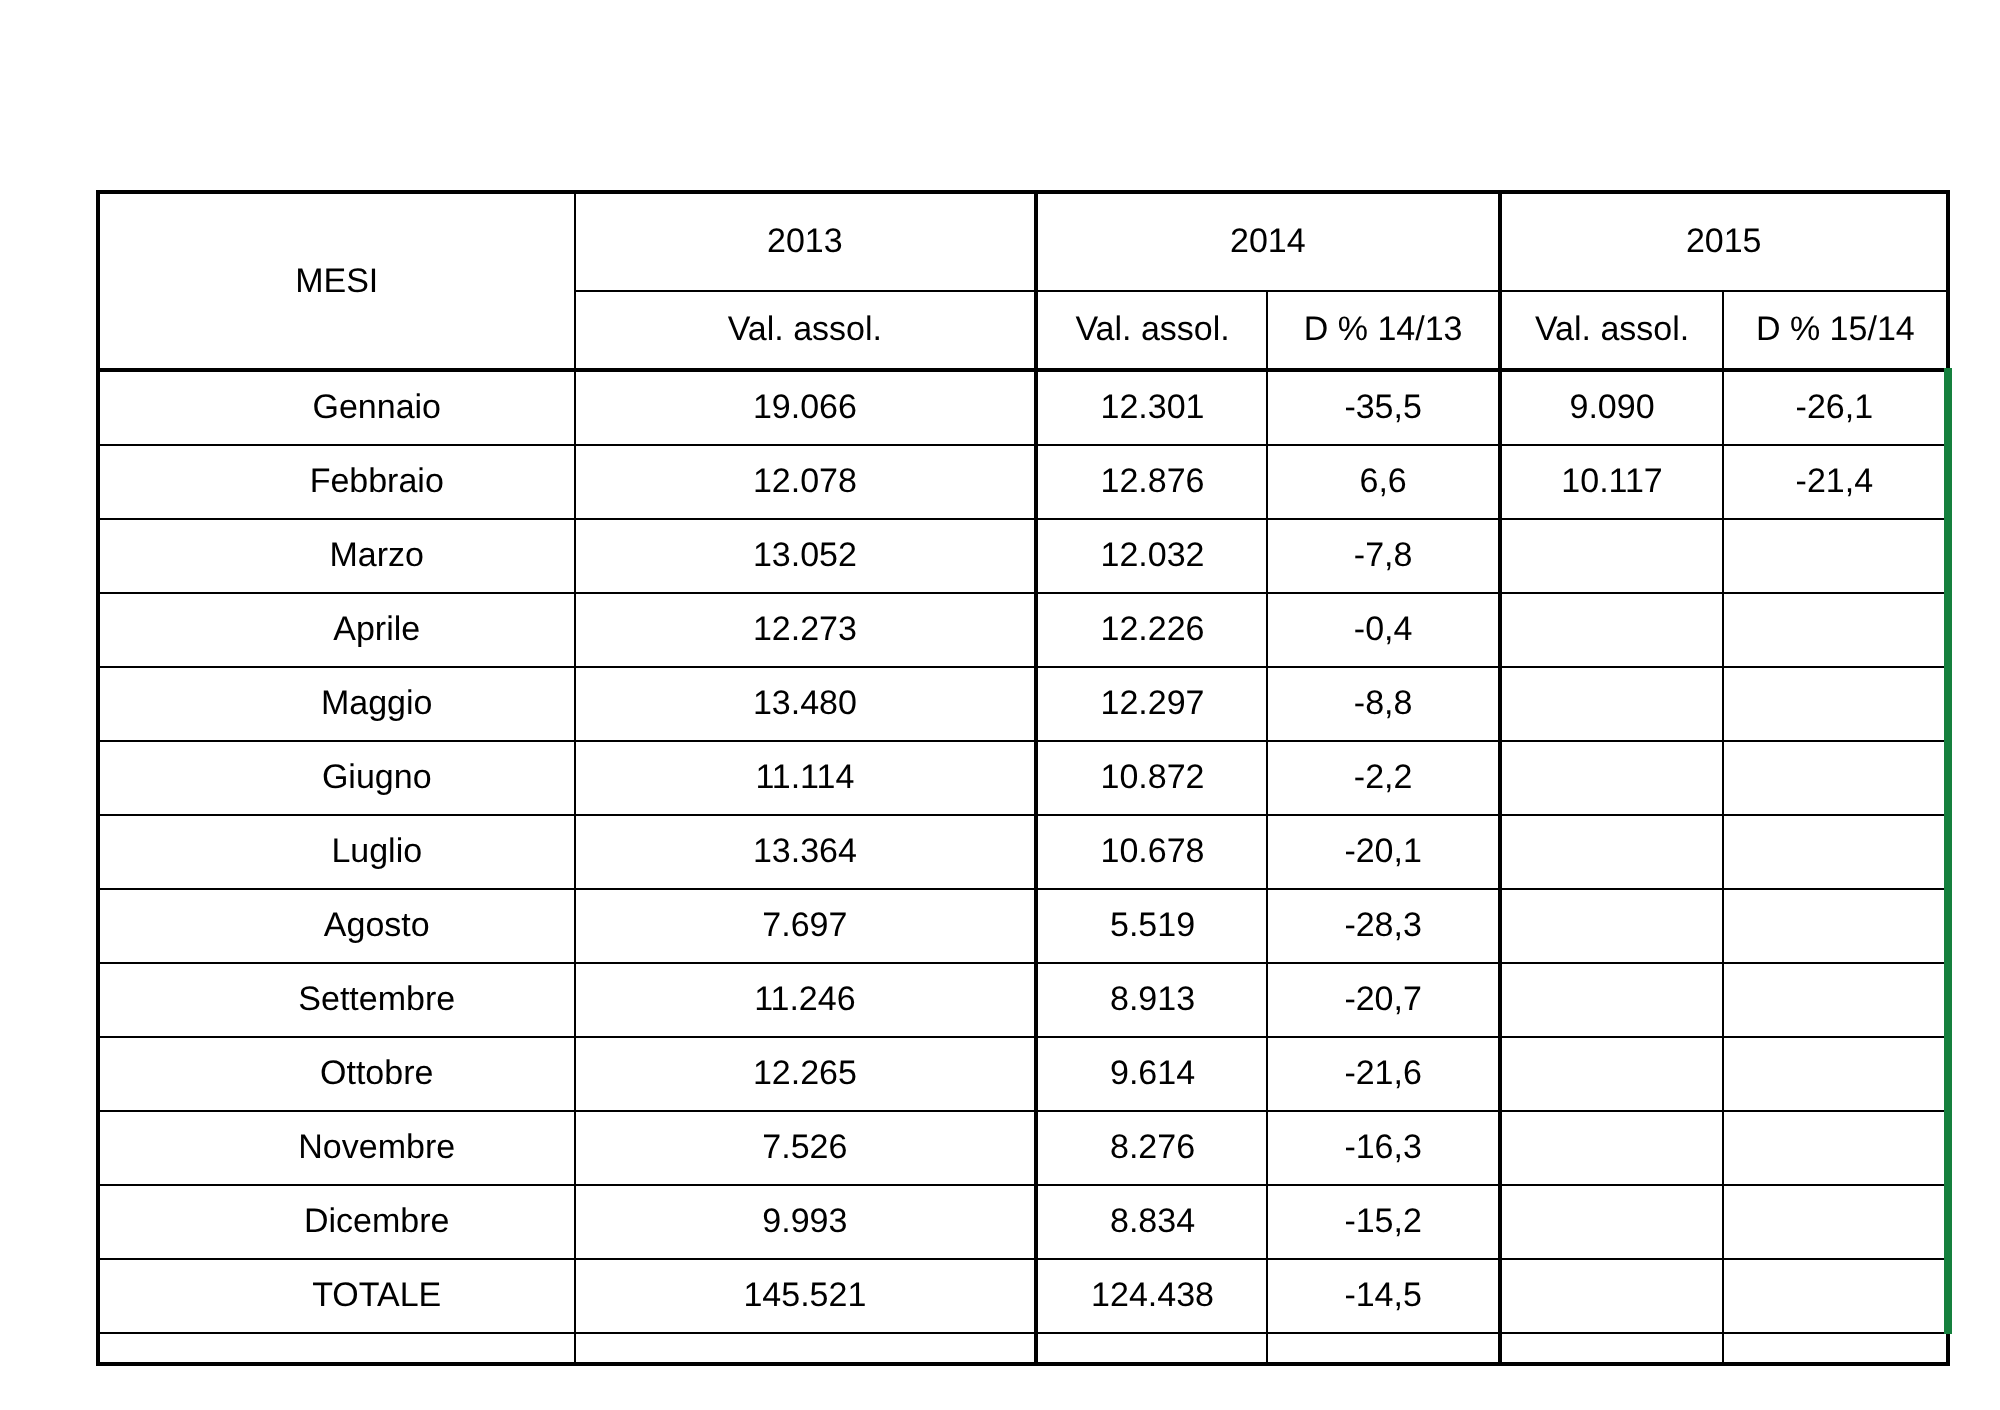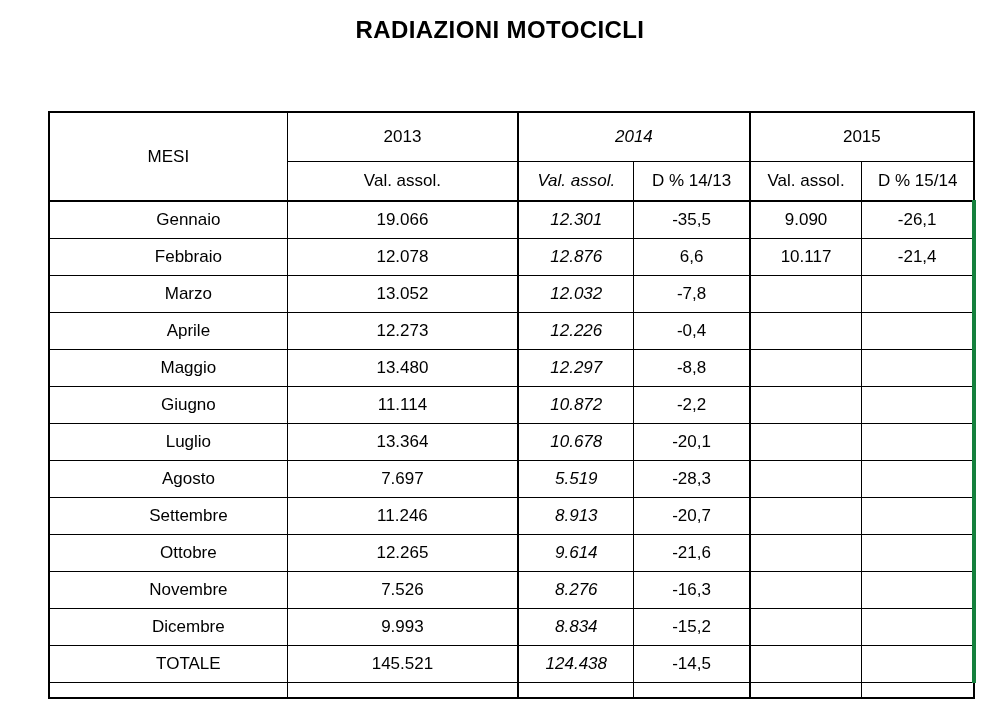--- a/index.html
+++ b/index.html
@@ -62,21 +62,21 @@
   }
   .hdr-mesi {
     font-size: 17px;
   }
   tbody td {
     height: 36px;
     font-size: 16.5px;
   }
   .col-mesi { width: 160px; }
   .col-a { width: 155px; }
-  .col-b { width: 155px; font-style: italic; }
+  .col-b { width: 155px; }
   .col-c { width: 155px; }
   .col-d { width: 150px; margin-top: 32px; }
   .col-e { width: 150px; }
 
   
   .sep-left { border-left: 2px solid #000 !important; }
 
   .italic { }
   .month { font-size: 16.5px; }
   .total-row td { font-size: 17px; }
@@ -91,21 +91,20 @@
   tbody td.last-col { border-right: 4px solid #15803d; }
   .spacer-row td { height: 14px; border: none; }
   tbody tr.spacer-row td.col-mesi { border-left: 2px solid #000; }
   tbody tr.spacer-row td.last-col { border-right: 2px solid #000; }
 </style>
 </head>
 <body>
 
 <div class="page">
 
-  <h1 class="doc-title">RADIAZIONI MOTOCICLI</h1>
 
   <div class="table-wrap">
     <table class="data">
       <thead>
         <tr class="hdr-top">
           <td class="col-mesi hdr-mesi" rowspan="2">MESI</td>
           <td class="col-a">2013</td>
           <td class="col-b sep-left" colspan="2">2014</td>
           <td class="col-d sep-left" colspan="2">2015</td>
         </tr>

